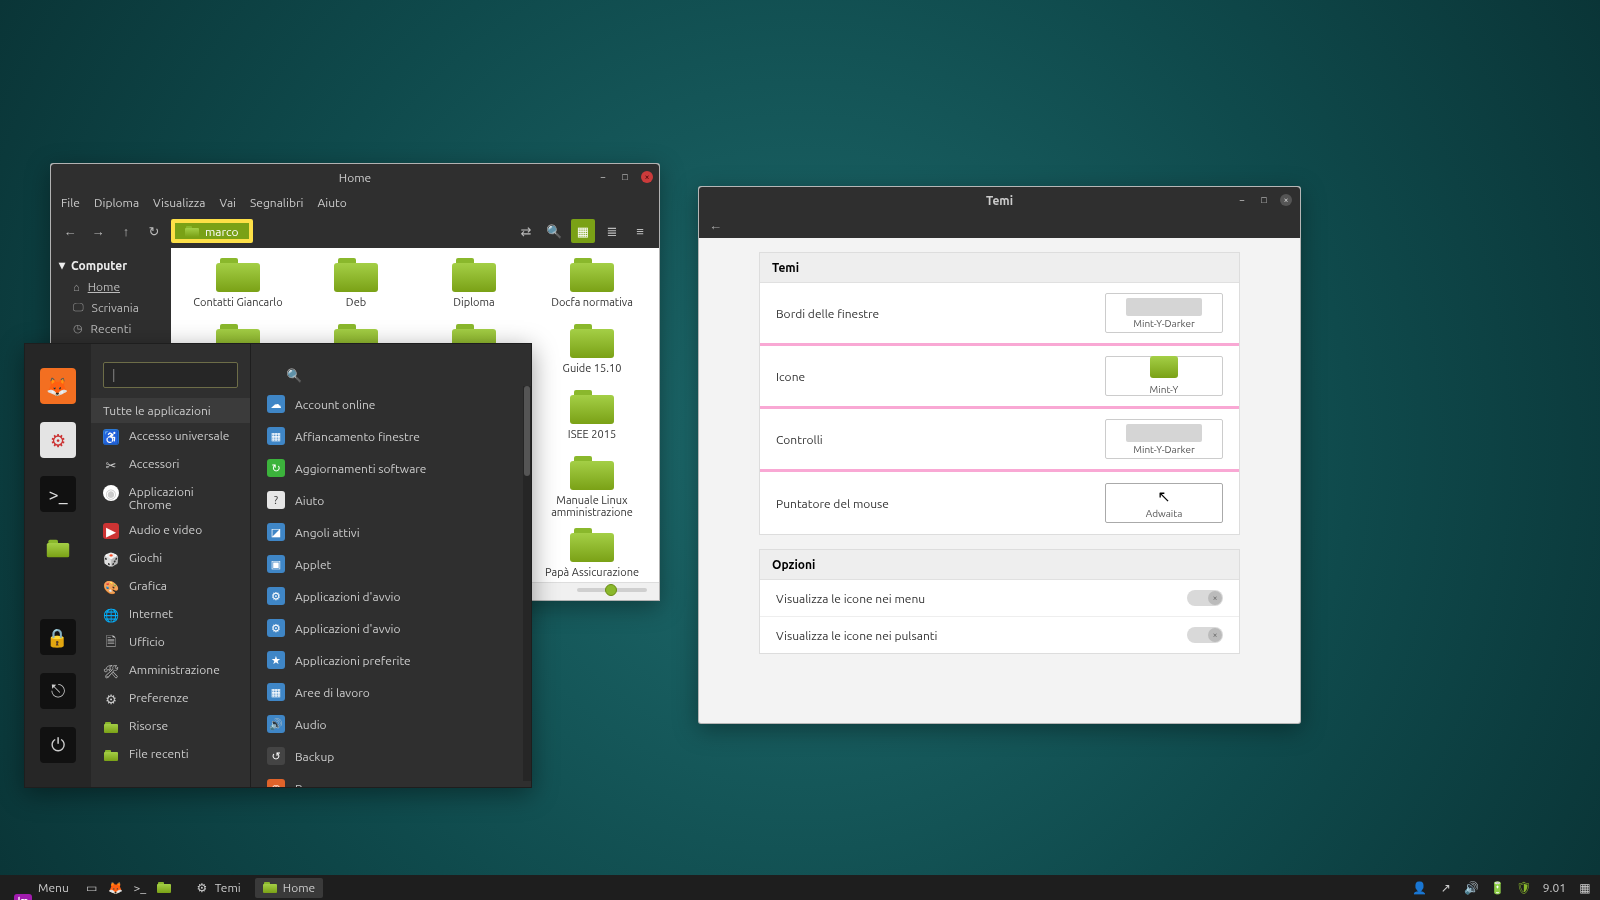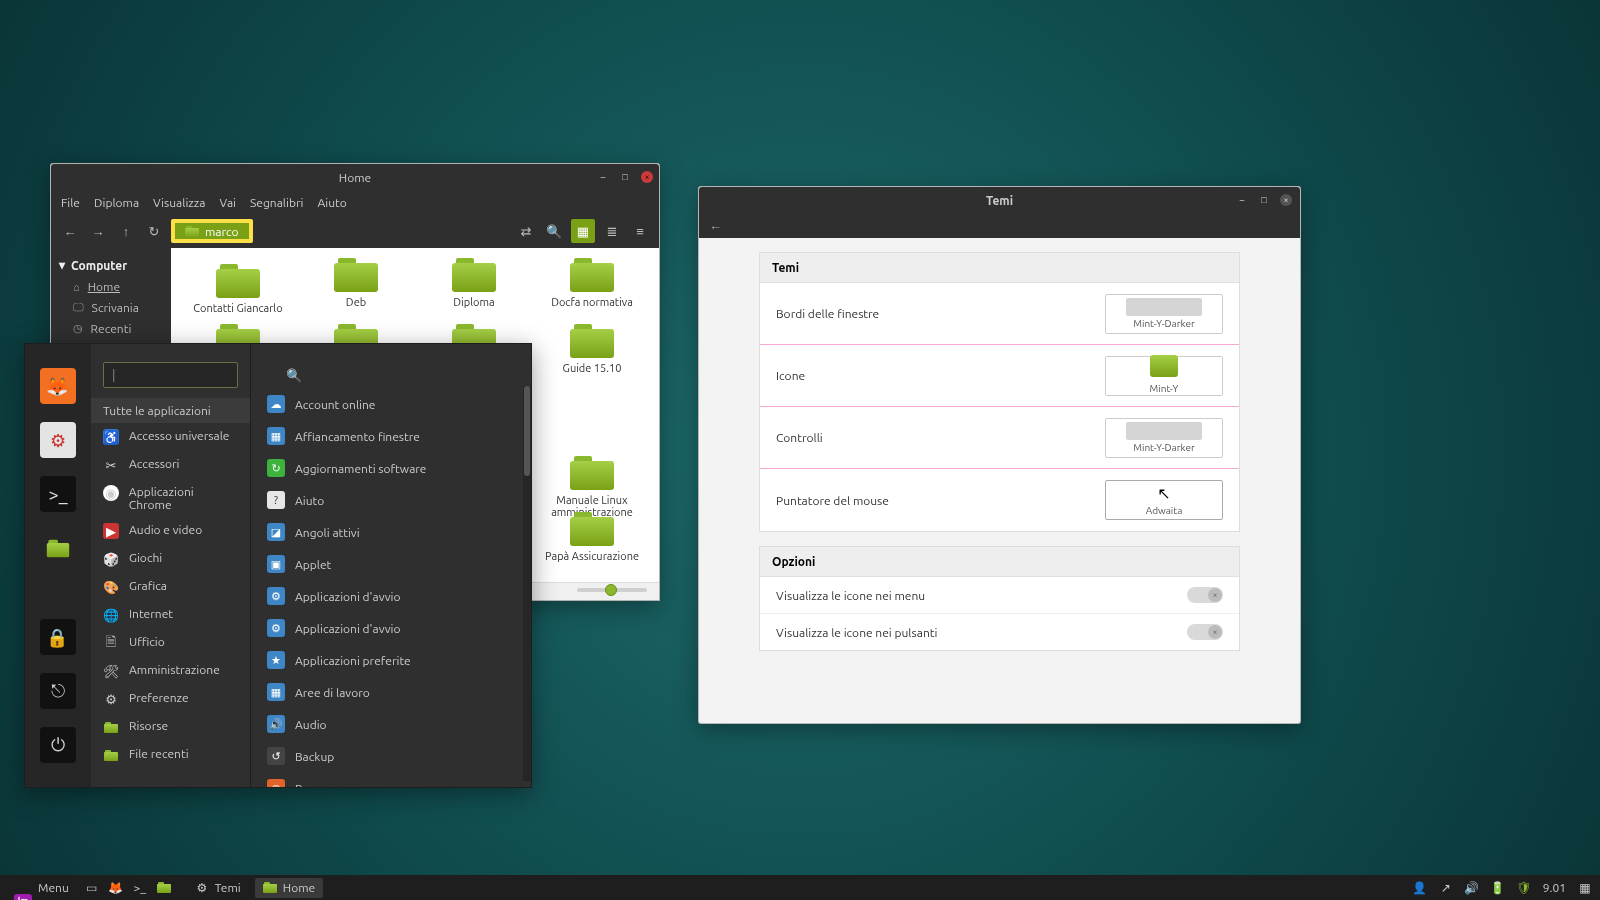--- a/index.html
+++ b/index.html
@@ -72,21 +72,21 @@
     background:#f3f3f3; border:1px solid rgba(0,0,0,.25); border-radius:3px;
     box-shadow:0 6px 24px rgba(0,0,0,.35); display:flex; flex-direction:column;
   }
   .themes-titlebar{height:26px; background:#2f2f2f; color:#ccc; position:relative; display:flex; align-items:center; border-radius:3px 3px 0 0;}
   .themes-titlebar .title{position:absolute; left:0; right:0; text-align:center; font-size:12px; font-weight:bold;}
   .themes-titlebar .wbtns{position:absolute; right:8px; display:flex; gap:10px;}
   .themes-toolbar{height:25px; background:#2f2f2f; display:flex; align-items:center; padding:0 10px;}
   .themes-body{flex:1; padding:14px 60px 20px 60px; overflow:auto;}
   .section{background:#fff; border:1px solid #ddd;}
   .section-head{background:#eee; padding:8px 12px; font-weight:bold; font-size:12px; border-bottom:1px solid #e0e0e0;}
-  .trow{display:flex; align-items:center; padding:10px 16px; border-bottom:1px solid #f9a8d4; min-height:62px;}
+  .trow{display:flex; align-items:center; padding:10px 16px; border-bottom:3px solid #f9a8d4; min-height:62px;}
   .trow:last-child{border-bottom:none;}
   .trow .lbl{flex:1; font-size:12px; color:#333;}
   .theme-btn{width:118px; height:40px; border:1px solid #ccc; background:#fff; border-radius:2px; display:flex; flex-direction:column; align-items:center; justify-content:center; gap:2px; font-size:10px; color:#555;}
   .theme-btn .prev{width:76px; height:18px; background:#d5d5d5; border-radius:2px;}
   .theme-btn .prev.fold::before{content:""; display:block; width:28px; height:22px; margin:-2px auto 0; border-radius:3px; background:linear-gradient(#a4cf46,#7aa116);}
   .theme-btn.desk .prev{background:linear-gradient(#8f8f8f,#6a6a6a); position:relative; height:26px;}
   .theme-btn.desk .prev::before{content:"?"; position:absolute; left:22px; top:3px; font-size:14px; color:#333;}
   .addremove{color:#2b6eb5; text-decoration:underline; font-size:11px; text-align:right;}
   .opt-row{display:flex; align-items:center; padding:10px 16px; border-bottom:1px solid #eee;}
   .opt-row:last-child{border-bottom:none;}
@@ -165,46 +165,50 @@
           <span class="ic">⛁</span>
           <span class="underline">File syst…</span>
         </div>
       <div class="side-item">
           <span class="ic">🗑</span>
           <span>Cestino</span>
         </div>
     </div>
     <div class="nemo-main">
 
-      <div class="iconcol" style="left:8px; top:16px">
+      <div class="iconcol" style="left:8px; top:10px">
           <div class="folder-ic"></div>
           <span>Contatti Giancarlo</span>
         </div>
       <div class="iconcol" style="left:126px; top:10px">
           <div class="folder-ic"></div>
           <span>Deb</span>
         </div>
       <div class="iconcol" style="left:244px; top:10px">
           <div class="folder-ic"></div>
           <span>Diploma</span>
         </div>
       <div class="iconcol" style="left:362px; top:10px">
           <div class="folder-ic"></div>
           <span>Docfa normativa</span>
         </div>
 
       <div class="iconcol" style="left:362px; top:76px">
           <div class="folder-ic"></div>
           <span>Guide 15.10</span>
         </div>
+      <div class="iconcol" style="left:362px; top:142px">
+          <div class="folder-ic"></div>
+          <span>ISEE 2015</span>
+        </div>
       <div class="iconcol" style="left:362px; top:208px">
           <div class="folder-ic"></div>
           <span>Manuale Linux amministrazione</span>
         </div>
-      <div class="iconcol" style="left:362px; top:264px">
+      <div class="iconcol" style="left:362px; top:280px">
           <div class="folder-ic"></div>
           <span>Papà Assicurazione</span>
         </div>
       <div class="iconcol" style="left:8px; top:76px">
           <div class="folder-ic"></div>
         </div>
       <div class="iconcol" style="left:126px; top:76px">
           <div class="folder-ic"></div>
         </div>
       <div class="iconcol" style="left:244px; top:76px">

